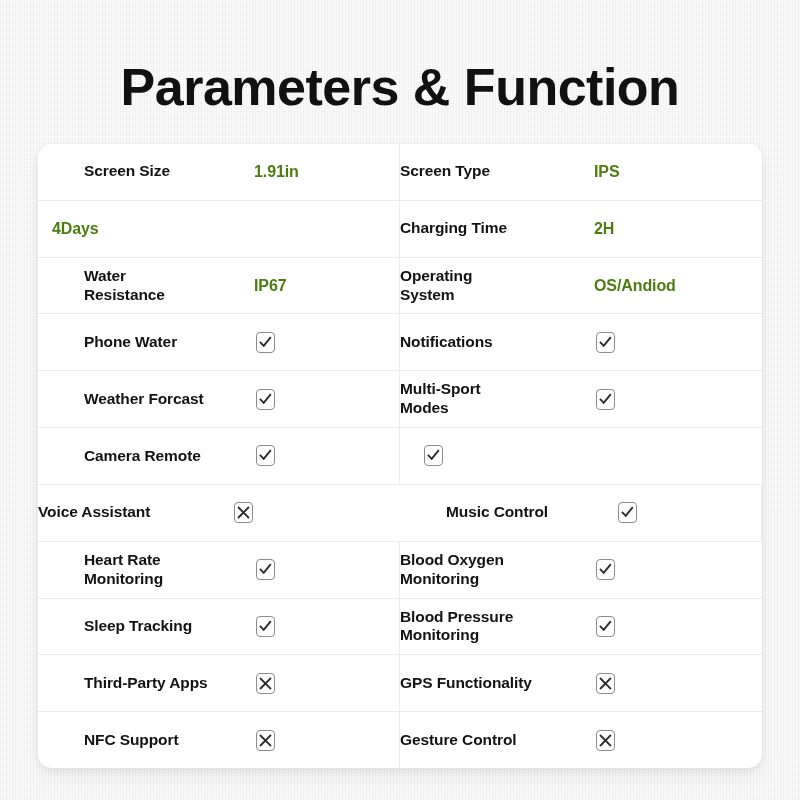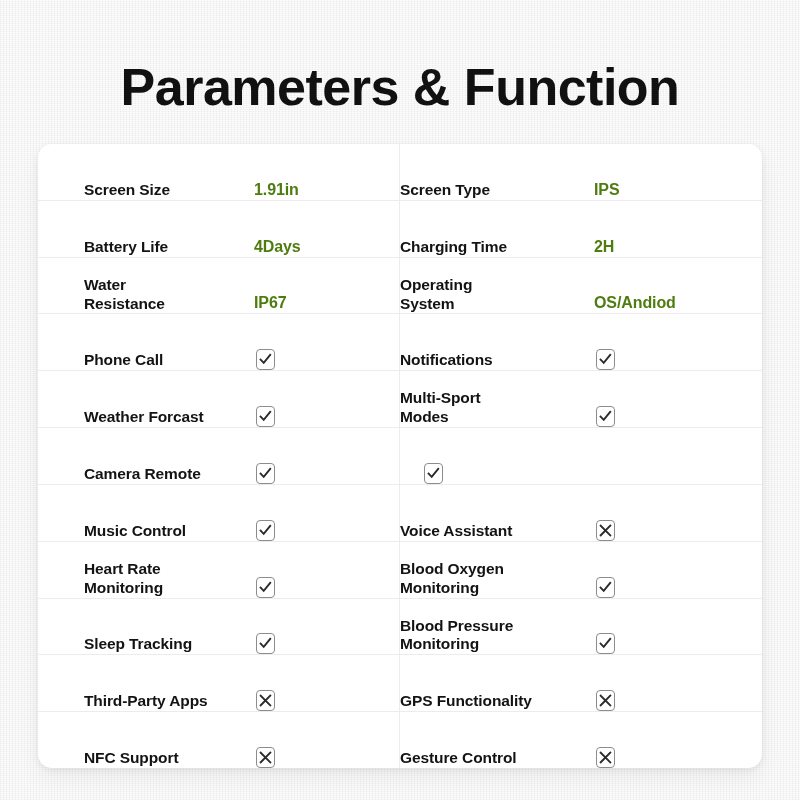--- a/index.html
+++ b/index.html
@@ -58,21 +58,21 @@
     flex: 1 1 0;
     display: flex;
     border-bottom: 1px solid #ececec;
     min-height: 0;
   }
   .spec-row:last-child { border-bottom: none; }
 
   .spec-cell {
     flex: 1 1 50%;
     display: flex;
-    align-items: flex-end;
+    align-items: center;
     min-width: 0;
     position: relative;
   }
   .spec-cell.left { border-right: 1px solid #ececec; }
 
   .cell-label {
     font-size: 15.5px;
     font-weight: bold;
     color: #131313;
     line-height: 1.22;
@@ -122,21 +122,20 @@
           <div class="cell-label">Screen Size</div>
           <div class="cell-value">1.91in</div>
         </div>
         <div class="spec-cell right">
           <div class="cell-label">Screen Type</div>
           <div class="cell-value">IPS</div>
         </div>
       </div>
       <div class="spec-row">
         <div class="spec-cell left">
-          <div class="cell-label">Battery Life</div>
           <div class="cell-value">4Days</div>
         </div>
         <div class="spec-cell right">
           <div class="cell-label">Charging Time</div>
           <div class="cell-value">2H</div>
         </div>
       </div>
       <div class="spec-row">
         <div class="spec-cell left">
           <div class="cell-label">Water
@@ -144,21 +143,21 @@
           <div class="cell-value">IP67</div>
         </div>
         <div class="spec-cell right">
           <div class="cell-label">Operating
 System</div>
           <div class="cell-value">OS/Andiod</div>
         </div>
       </div>
       <div class="spec-row">
         <div class="spec-cell left">
-          <div class="cell-label">Phone Call</div>
+          <div class="cell-label">Phone Water</div>
           <div class="mark-box">
             <svg width="13" height="13" viewBox="0 0 13 13" aria-hidden="true">
               <path d="M1.6 6.6 L4.7 9.9 L11.2 1.8" fill="none" stroke="#2b2b2b" stroke-width="1.9" stroke-linecap="square" stroke-linejoin="miter"></path>
             </svg>
           </div>
         </div>
         <div class="spec-cell right">
           <div class="cell-label">Notifications</div>
           <div class="mark-box">
             <svg width="13" height="13" viewBox="0 0 13 13" aria-hidden="true">
@@ -197,33 +196,33 @@
         </div>
         <div class="spec-cell right">
           <div class="mark-box">
             <svg width="13" height="13" viewBox="0 0 13 13" aria-hidden="true">
               <path d="M1.6 6.6 L4.7 9.9 L11.2 1.8" fill="none" stroke="#2b2b2b" stroke-width="1.9" stroke-linecap="square" stroke-linejoin="miter"></path>
             </svg>
           </div>
         </div>
       </div>
       <div class="spec-row">
+        <div class="spec-cell right">
+          <div class="cell-label">Voice Assistant</div>
+          <div class="mark-box">
+            <svg width="13" height="13" viewBox="0 0 13 13" aria-hidden="true">
+              <path d="M1.7 1.7 L11.3 11.3 M11.3 1.7 L1.7 11.3" fill="none" stroke="#2b2b2b" stroke-width="1.9" stroke-linecap="square"></path>
+            </svg>
+          </div>
+        </div>
         <div class="spec-cell left">
           <div class="cell-label">Music Control</div>
           <div class="mark-box">
             <svg width="13" height="13" viewBox="0 0 13 13" aria-hidden="true">
               <path d="M1.6 6.6 L4.7 9.9 L11.2 1.8" fill="none" stroke="#2b2b2b" stroke-width="1.9" stroke-linecap="square" stroke-linejoin="miter"></path>
-            </svg>
-          </div>
-        </div>
-        <div class="spec-cell right">
-          <div class="cell-label">Voice Assistant</div>
-          <div class="mark-box">
-            <svg width="13" height="13" viewBox="0 0 13 13" aria-hidden="true">
-              <path d="M1.7 1.7 L11.3 11.3 M11.3 1.7 L1.7 11.3" fill="none" stroke="#2b2b2b" stroke-width="1.9" stroke-linecap="square"></path>
             </svg>
           </div>
         </div>
       </div>
       <div class="spec-row">
         <div class="spec-cell left">
           <div class="cell-label">Heart Rate
 Monitoring</div>
           <div class="mark-box">
             <svg width="13" height="13" viewBox="0 0 13 13" aria-hidden="true">

